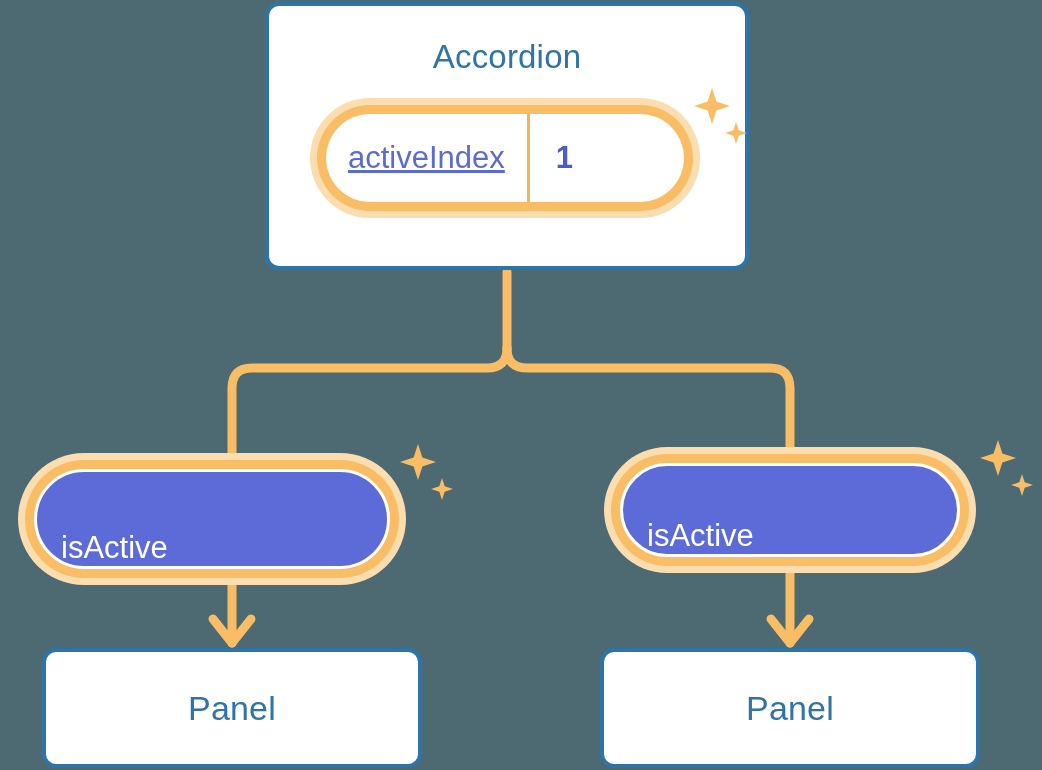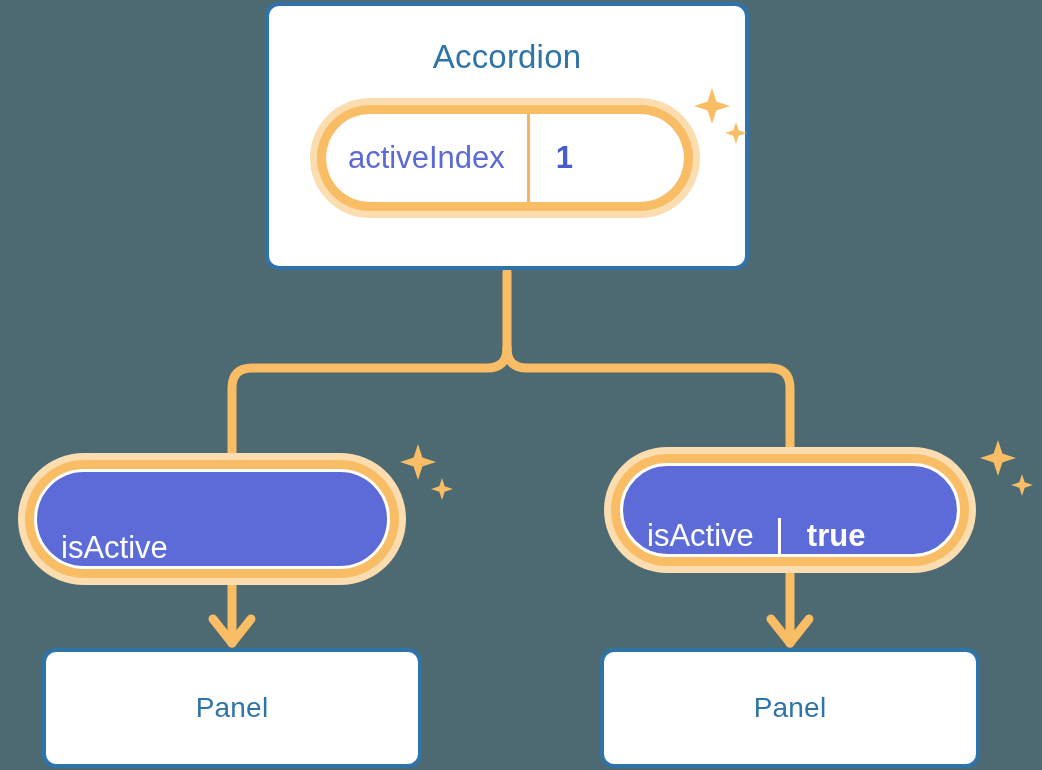--- a/index.html
+++ b/index.html
@@ -61,21 +61,21 @@
     top: 648px;
     width: 380px;
     height: 120px;
     display: flex;
     align-items: center;
     justify-content: center;
   }
   #panel-left  { left: 42px;  }
   #panel-right { left: 600px; }
   .panel-card .comp-title {
-    font-size: 28px;
+    font-size: 34px;
   }
 
   
   .pill {
     position: absolute;
     box-sizing: border-box;
     display: flex;
     align-items: stretch;
     border-radius: 999px;
     
@@ -105,20 +105,21 @@
     box-sizing: border-box;
   }
 
   
   .pill--light .pill-body { background: #ffffff; }
   .pill--light .pill-key {
     color: #5b6ad4;
     font-size: 31px;
     font-weight: 400;
     padding: 0 22px;
+    text-decoration: underline;
   }
   .pill--light .pill-val {
     color: #4a5bd0;
     font-size: 31px;
     font-weight: 700;
     padding: 0 26px;
     border-left: 3px solid #f3b45c;
   }
 
   
@@ -221,21 +222,20 @@
   </svg>
 
   <div class="comp-card panel-card" id="panel-left">
     <div class="comp-title">Panel</div>
   </div>
 
   <div class="pill pill--filled" id="pill-is-active-true">
     <div class="pill-inner">
       <div class="pill-body">
         <div class="pill-key">isActive</div>
-        <div class="pill-val">true</div>
       </div>
     </div>
   </div>
 
   <svg class="sparkle" style="left:978px; top:438px;" width="58" height="62" viewBox="0 0 58 62" aria-hidden="true">
     <path d="M20 2 L24.4 15.6 L38 20 L24.4 24.4 L20 38 L15.6 24.4 L2 20 L15.6 15.6 Z" fill="#f9bd66"></path>
     <path d="M44 36 L46.7 44.3 L55 47 L46.7 49.7 L44 58 L41.3 49.7 L33 47 L41.3 44.3 Z" fill="#f9bd66"></path>
   </svg>
 
   <div class="comp-card panel-card" id="panel-right">

